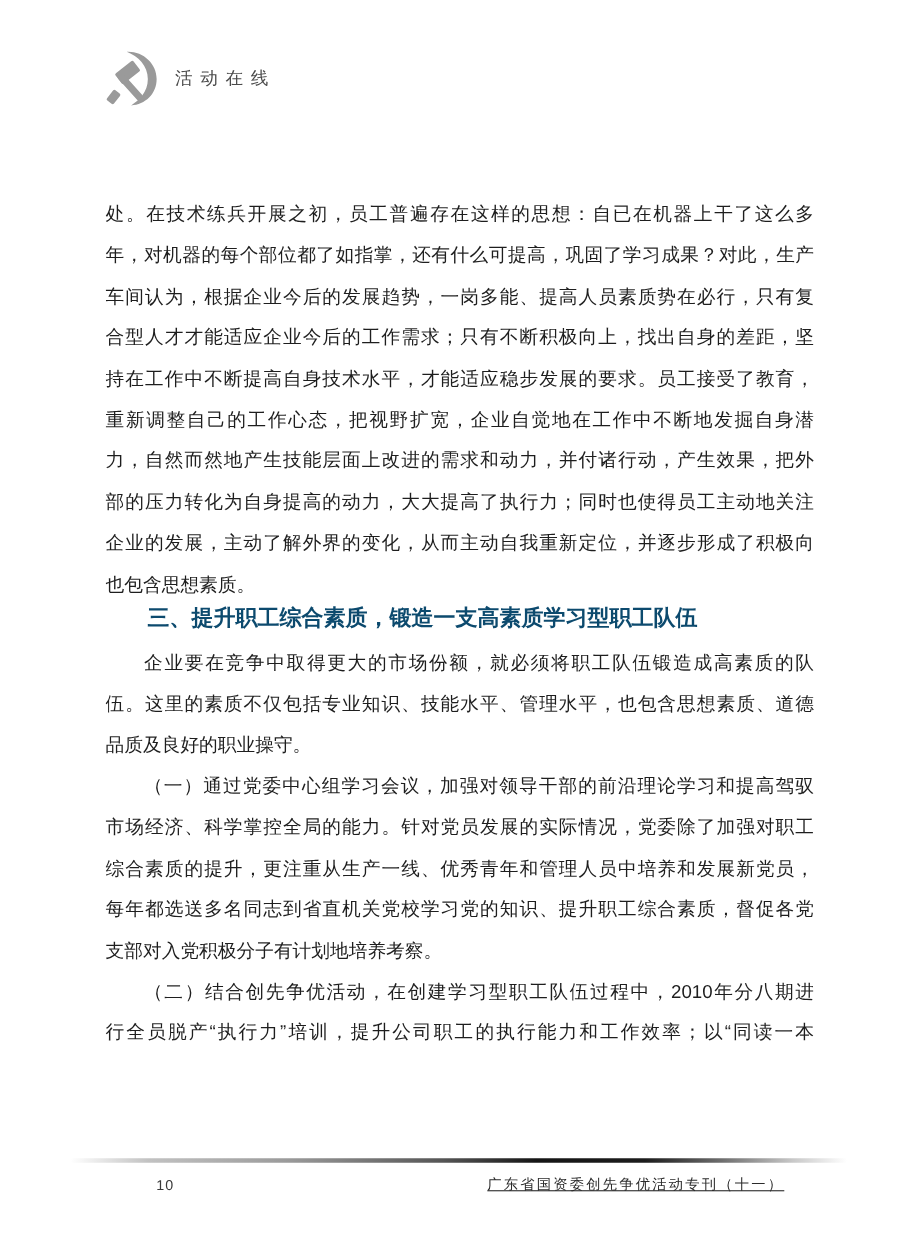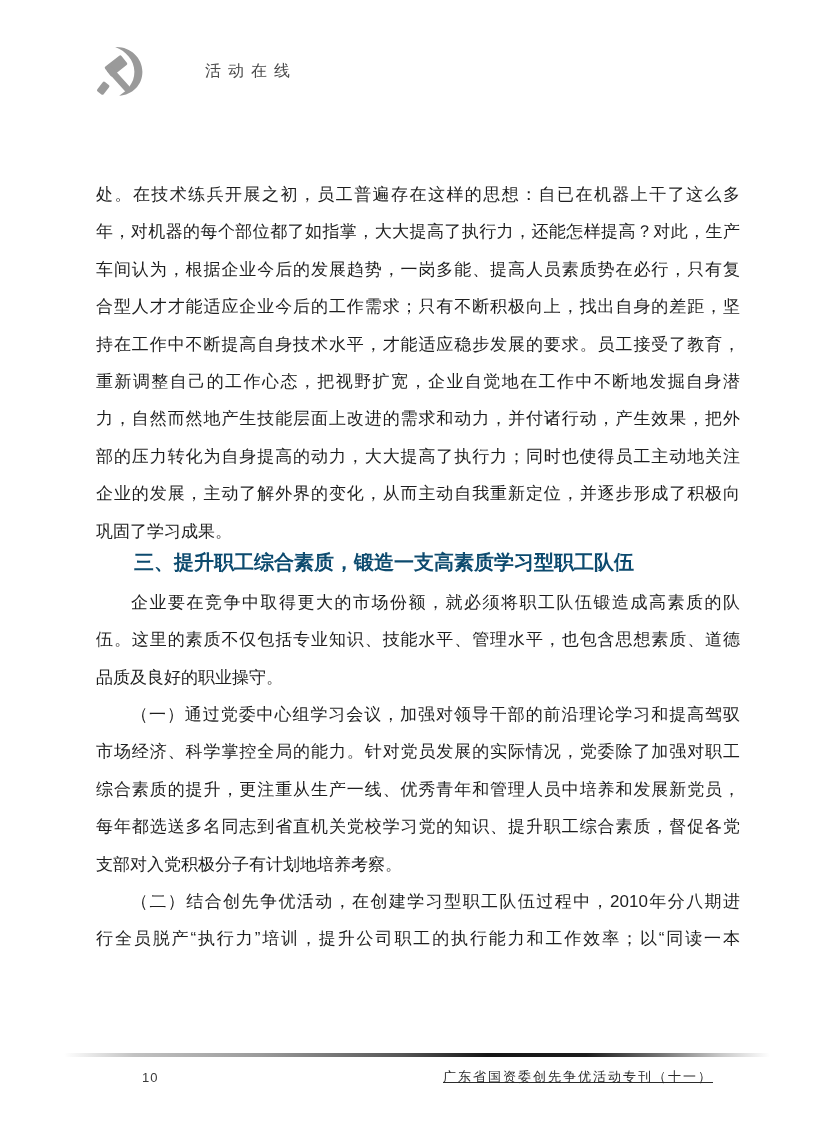--- a/index.html
+++ b/index.html
@@ -6,21 +6,21 @@
   .page{
     position:relative;
     width:827px;height:1130px;
     background:#ffffff;
     font-family:"Liberation Sans", sans-serif;
     overflow:hidden;
   }
   
   .hdr{position:absolute;top:44px;left:96px;display:flex;align-items:center;gap:15px;}
   .emblem{width:48px;height:54px;display:block;}
-  .brand{font-size:16px;letter-spacing:7px;color:#4b4b4b;white-space:nowrap;margin-left:46px;}
+  .brand{font-size:16px;letter-spacing:7px;color:#4b4b4b;white-space:nowrap;}
   
   .doc{
     position:absolute;top:176px;left:96px;width:644px;
     color:#1e1e1e;font-size:17px;
   }
   .line{
     height:37.4px;line-height:37.4px;overflow:hidden;
     text-align:justify;text-align-last:justify;
     white-space:normal;
   }
@@ -61,29 +61,29 @@
         <rect x="24" y="24" width="8" height="36" rx="2" transform="rotate(-42 28 42)"></rect>
 
         <rect x="4" y="46" width="10" height="15" rx="2" transform="rotate(38 9 53.5)"></rect>
       </g>
     </svg>
     <span class="brand">活动在线</span>
   </div>
 
   <main class="doc" id="doc-body">
       <div class="line">处。在技术练兵开展之初，员工普遍存在这样的思想：自已在机器上干了这么多</div>
-      <div class="line">年，对机器的每个部位都了如指掌，大大提高了执行力，还能怎样提高？对此，生产</div>
+      <div class="line">年，对机器的每个部位都了如指掌，还有什么可提高，巩固了学习成果？对此，生产</div>
       <div class="line">车间认为，根据企业今后的发展趋势，一岗多能、提高人员素质势在必行，只有复</div>
       <div class="line">合型人才才能适应企业今后的工作需求；只有不断积极向上，找出自身的差距，坚</div>
       <div class="line">持在工作中不断提高自身技术水平，才能适应稳步发展的要求。员工接受了教育，</div>
       <div class="line">重新调整自己的工作心态，把视野扩宽，企业自觉地在工作中不断地发掘自身潜</div>
       <div class="line">力，自然而然地产生技能层面上改进的需求和动力，并付诸行动，产生效果，把外</div>
       <div class="line">部的压力转化为自身提高的动力，大大提高了执行力；同时也使得员工主动地关注</div>
       <div class="line">企业的发展，主动了解外界的变化，从而主动自我重新定位，并逐步形成了积极向</div>
-      <div class="line last">巩固了学习成果。</div>
+      <div class="line last">也包含思想素质。</div>
       <h2 class="heading">三、提升职工综合素质，锻造一支高素质学习型职工队伍</h2>
       <div class="line indent">企业要在竞争中取得更大的市场份额，就必须将职工队伍锻造成高素质的队</div>
       <div class="line">伍。这里的素质不仅包括专业知识、技能水平、管理水平，也包含思想素质、道德</div>
       <div class="line last">品质及良好的职业操守。</div>
       <div class="line indent">（一）通过党委中心组学习会议，加强对领导干部的前沿理论学习和提高驾驭</div>
       <div class="line">市场经济、科学掌控全局的能力。针对党员发展的实际情况，党委除了加强对职工</div>
       <div class="line">综合素质的提升，更注重从生产一线、优秀青年和管理人员中培养和发展新党员，</div>
       <div class="line">每年都选送多名同志到省直机关党校学习党的知识、提升职工综合素质，督促各党</div>
       <div class="line last">支部对入党积极分子有计划地培养考察。</div>
       <div class="line indent">（二）结合创先争优活动，在创建学习型职工队伍过程中，2010年分八期进</div>

